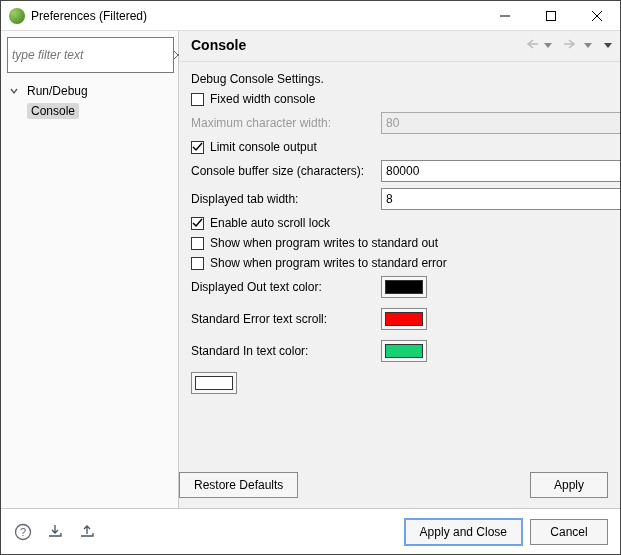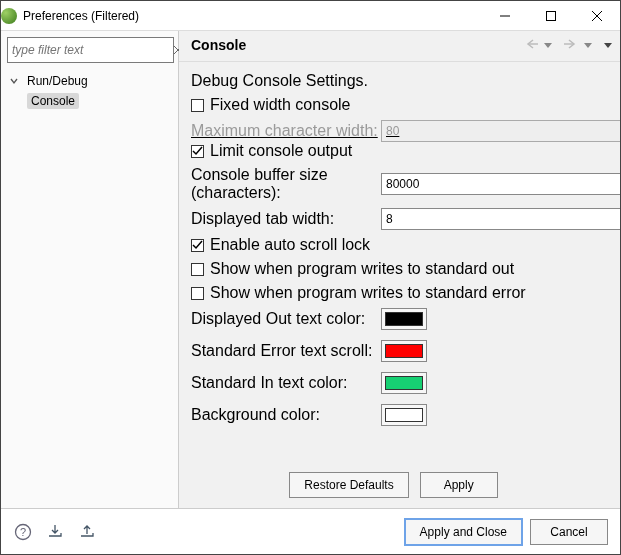--- a/index.html
+++ b/index.html
@@ -1,55 +1,55 @@
 <!DOCTYPE html>
 <html><head>
 <meta charset="utf-8">
 <style>
   * { box-sizing: border-box; }
   html, body { margin:0; padding:0; width:621px; height:555px; overflow:hidden; }
   body { font-family: "Segoe UI", Tahoma, sans-serif; font-size:12px; color:#000; background:#fff; }
   .window { width:621px; height:555px; display:flex; flex-direction:column; border:1px solid #444; background:#fff; }
-  .titlebar { height:30px; display:flex; align-items:center; background:#fff; border-bottom:1px solid #ddd; }
+  .titlebar { height:30px; display:flex; align-items:center; padding-left:8px; background:#fff; border-bottom:1px solid #ddd; }
   .titlebar-icon { width:16px; height:16px; border-radius:50%; background:radial-gradient(circle at 30% 30%, #9ed065, #3b7a1a); margin-right:6px; flex:none; }
   .titlebar-title { flex:1; font-size:12px; color:#000; }
   .win-ctrls { display:flex; height:100%; }
   .win-btn { width:46px; display:flex; align-items:center; justify-content:center; }
   .win-btn svg { display:block; }
   .body { flex:1; display:flex; min-height:0; }
   .left { width:178px; border-right:1px solid #ccc; background:#fafafa; display:flex; flex-direction:column; }
   .filter-row { padding:6px 4px 4px 6px; }
-  .filter-wrap { display:flex; align-items:center; border:1px solid #7a7a7a; background:#fff; height:26px; }
+  .filter-wrap { display:flex; align-items:center; border:1px solid #7a7a7a; background:#fff; height:36px; }
   .filter-input { flex:1; border:none; outline:none; font-size:12px; font-style:italic; color:#555; padding:0 4px; background:transparent; }
   .filter-clear { width:18px; height:100%; display:flex; align-items:center; justify-content:center; color:#666;}
   .tree { padding:4px 0; }
   .tree-item { display:flex; align-items:center; height:20px; padding-left:6px; }
   .tree-child { padding-left:26px; }
   .tree-label { padding:1px 4px; border-radius:2px; }
   .tree-label.selected { background:#d8d8d8; }
   .chev { width:14px; height:14px; display:flex; align-items:center; justify-content:center; margin-right:2px;}
   .right { flex:1; background:#f1f1f1; display:flex; flex-direction:column; min-width:0;}
   .header { display:flex; align-items:center; padding:6px 8px 8px 12px; border-bottom:1px solid #ddd; }
   .header-title { font-size:14px; font-weight:600; flex:1; }
   .header-tools { display:flex; align-items:center; gap:4px; color:#888; }
   .ht-sep { width:4px; }
   .content { padding:10px 12px 0 12px; flex:1; overflow:auto; }
   .row { display:flex; align-items:center; margin-bottom:6px; }
-  .lbl { font-size:16px; }
+  .lbl { font-size:12px; }
   .lbl.disabled { color:#9a9a9a; }
   .chk { width:13px; height:13px; border:1px solid #333; background:#fff; display:inline-flex; align-items:center; justify-content:center; margin-right:6px; flex:none;}
   .chk svg { display:block; }
   .field { height:22px; border:1px solid #888; background:#fff; padding:0 4px; outline:none; font-size:12px; font-family:inherit; }
   .field.disabled { background:#eee; color:#999; border-color:#aaa;}
   .field-col2 { width:244px; }
   .grid2 { display:grid; grid-template-columns: 190px 226px; row-gap:6px; align-items:center; }
   .color-grid { display:grid; grid-template-columns: 190px 50px; row-gap:10px; align-items:center; margin-top:6px;}
   .color-btn { width:46px; height:22px; border:1px solid #888; padding:3px; background:#f7f7f7; display:flex; align-items:center; justify-content:center;}
   .color-swatch { width:100%; height:100%; border:1px solid #333; }
-  .actions { display:flex; justify-content:center; gap:11px; padding:10px 12px 10px 0; }
+  .actions { display:flex; justify-content:space-between; gap:11px; padding:10px 12px 10px 0; }
   .btn { height:26px; min-width:78px; padding:0 14px; border:1px solid #888; background:#f6f6f6; font-size:12px; font-family:inherit; display:inline-flex; align-items:center; justify-content:center; }
   .btn.primary { outline:2px solid #6ea3e8; outline-offset:-1px; }
   .footer { height:46px; border-top:1px solid #ccc; display:flex; align-items:center; padding:0 12px; }
   .footer-left { display:flex; gap:12px; align-items:center; flex:1; }
   .footer-icon { width:20px; height:20px; display:flex; align-items:center; justify-content:center; color:#557; }
   .footer-right { display:flex; gap:8px; }
   .sec-label { margin-bottom:6px; }
 </style>
 </head>
 <body>
@@ -133,21 +133,21 @@
       </div>
 
       <div class="content">
         <div class="sec-label lbl">Debug Console Settings.</div>
 
         <div class="row">
           <span class="chk"></span>
           <span class="lbl">Fixed width console</span>
         </div>
 
-        <div class="grid2" style="text-decoration:underline;">
+        <div class="grid2" style="margin-bottom:6px;">
           <span class="lbl disabled">Maximum character width:</span>
           <input class="field field-col2 disabled" disabled="" value="80" style="">
         </div>
 
         <div class="row">
           <span class="chk">
             <svg width="11" height="11">
                 <polyline points="1,5 4,8 10,1" fill="none" stroke="#000" stroke-width="1.5"></polyline>
               </svg>
           </span>
@@ -184,21 +184,20 @@
             <div class="color-swatch" style="background:#000000"></div>
           </div>
           <span class="lbl">Standard Error text scroll:</span>
           <div class="color-btn">
             <div class="color-swatch" style="background:#ff0000"></div>
           </div>
           <span class="lbl">Standard In text color:</span>
           <div class="color-btn">
             <div class="color-swatch" style="background:#17d073"></div>
           </div>
-          <span class="lbl">Background color:</span>
           <div class="color-btn">
             <div class="color-swatch" style="background:#ffffff"></div>
           </div>
         </div>
       </div>
 
       <div class="actions">
         <button class="btn">Restore Defaults</button>
         <button class="btn">Apply</button>
       </div>

